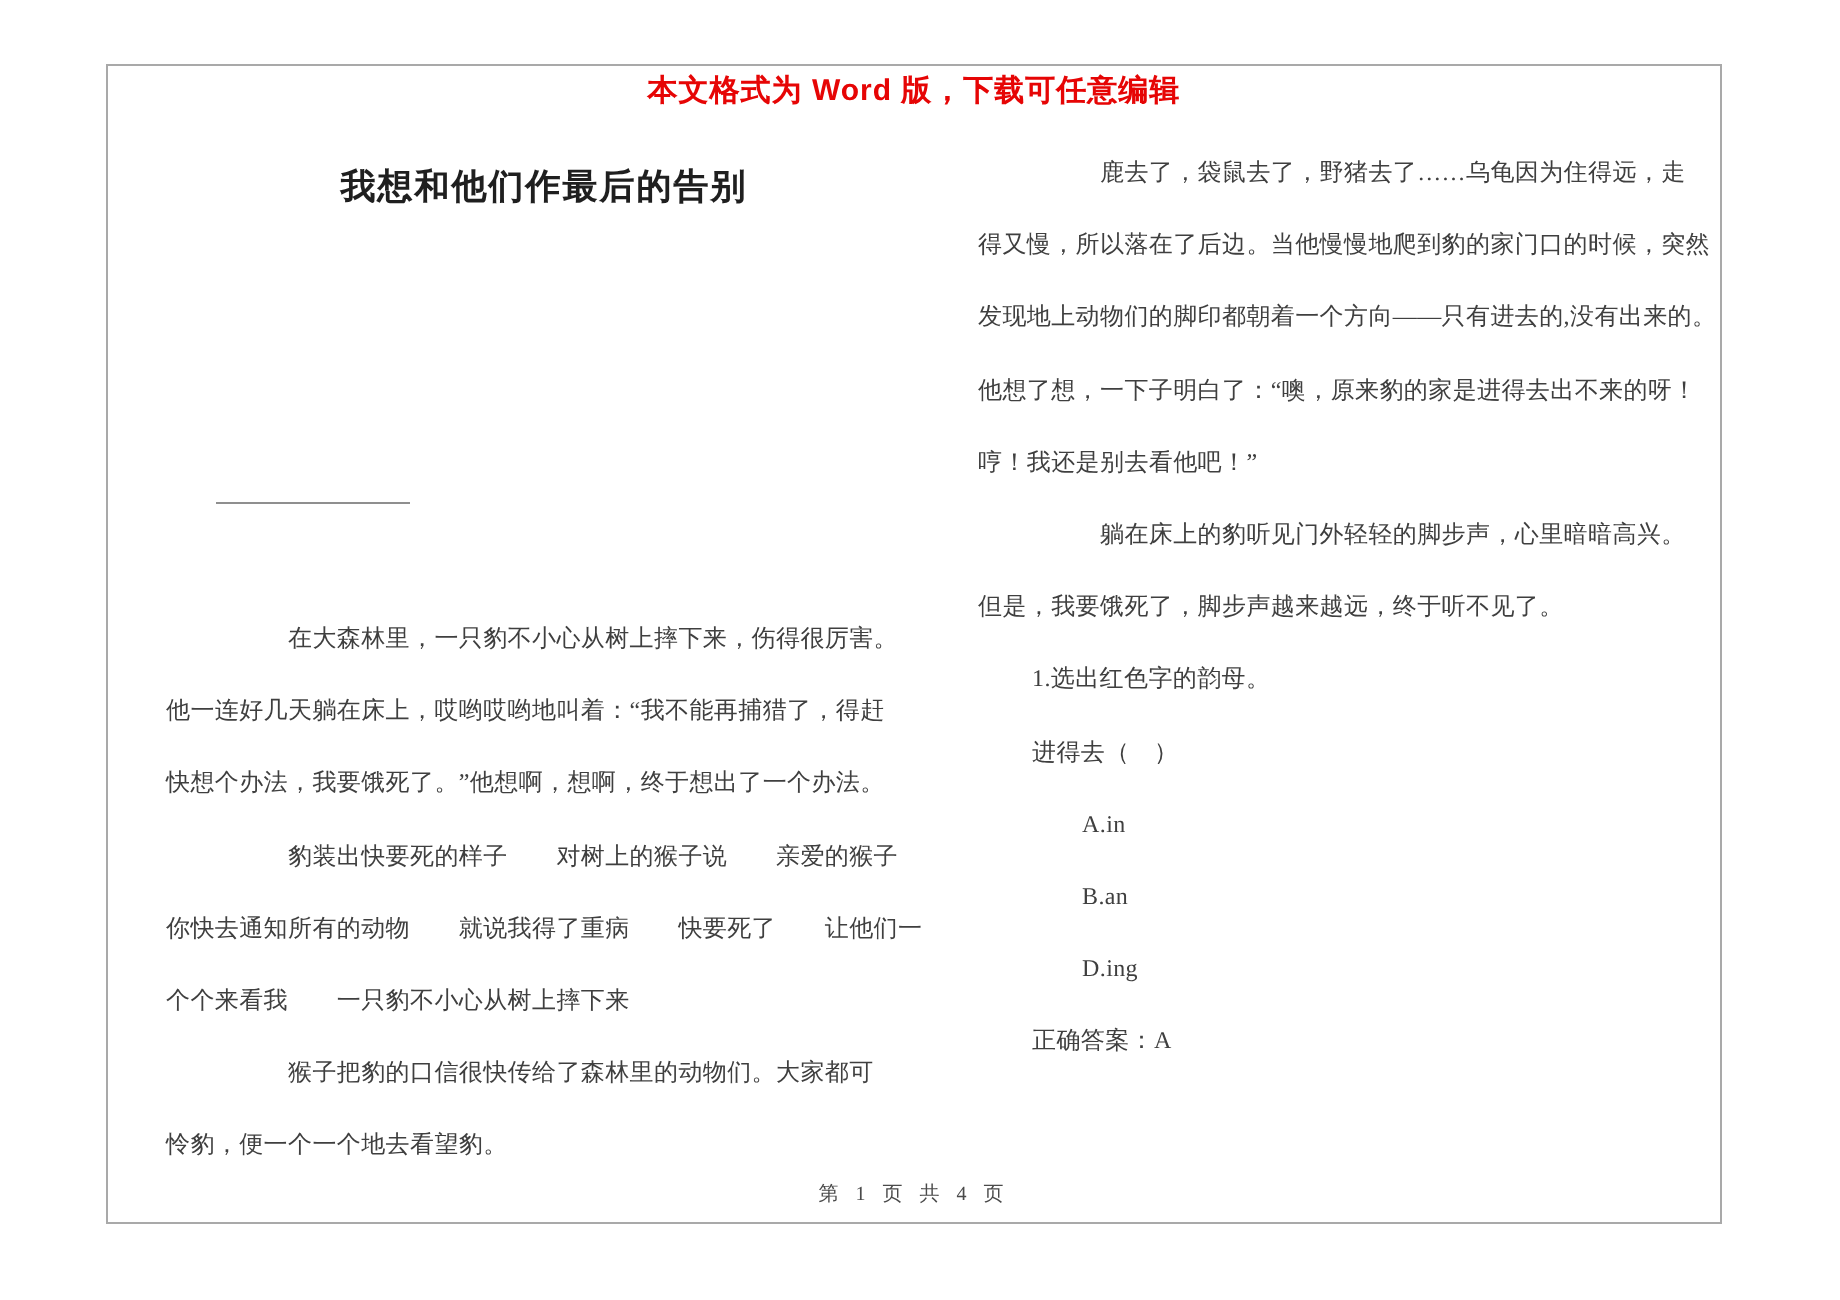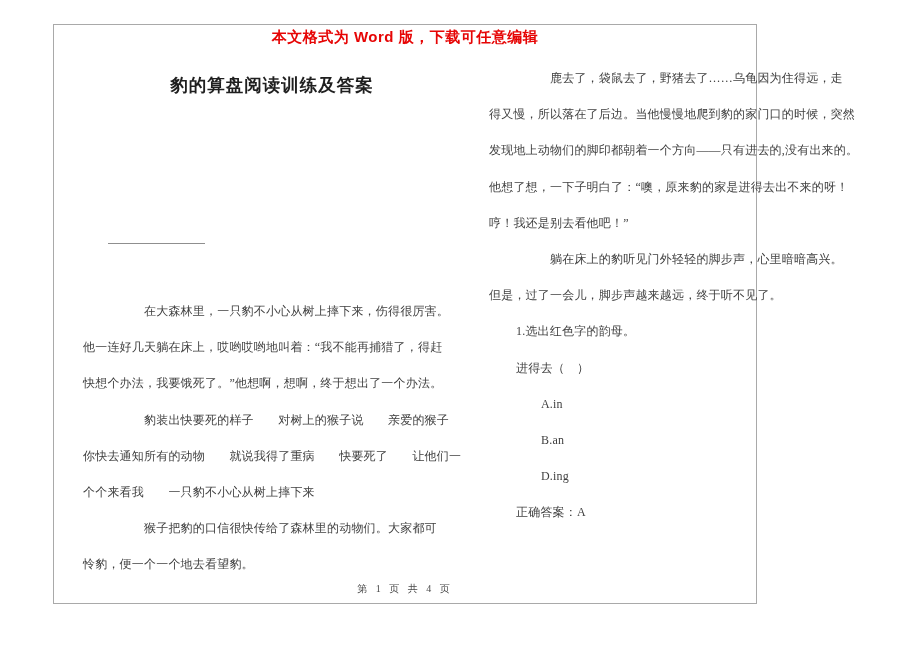--- a/index.html
+++ b/index.html
@@ -2,21 +2,21 @@
 <html><head>
 <meta charset="utf-8">
 <style>
   * { margin:0; padding:0; box-sizing:border-box; }
   html,body { background:#ffffff; }
   .canvas {
     position:relative; width:920px; height:650px; background:#ffffff;
     font-family:"Liberation Serif","DejaVu Serif",serif; overflow:hidden;
   }
   .page {
-    position:absolute; left:53px; top:24px; width:704px; height:580px;
+    position:absolute; left:53px; top:32px; width:808px; height:580px;
     border:1px solid #a9a9a9; background:#ffffff;
   }
   .notice {
     position:absolute; top:3px; left:0; width:100%; text-align:center;
     font-family:"Liberation Sans","DejaVu Sans",sans-serif;
     font-weight:bold; font-size:15px; color:#e60505; letter-spacing:0.5px;
     white-space:pre;
   }
   .doc-title {
     position:absolute; top:48px; left:29px; width:378px; text-align:center;
@@ -44,21 +44,21 @@
   }
 </style>
 </head>
 <body>
 
 <div class="canvas">
   <div class="page">
 
     <div class="notice">本文格式为 Word 版，下载可任意编辑</div>
 
-    <div class="doc-title">豹的算盘阅读训练及答案</div>
+    <div class="doc-title">我想和他们作最后的告别</div>
 
     <div class="sig-line"></div>
 
     <div class="col col-left">
       <div class="line ind-story">在大森林里，一只豹不小心从树上摔下来，伤得很厉害。</div>
       <div class="line">他一连好几天躺在床上，哎哟哎哟地叫着：“我不能再捕猎了，得赶</div>
       <div class="line">快想个办法，我要饿死了。”他想啊，想啊，终于想出了一个办法。</div>
       <div class="line ind-story">豹装出快要死的样子　　对树上的猴子说　　亲爱的猴子</div>
       <div class="line">你快去通知所有的动物　　就说我得了重病　　快要死了　　让他们一</div>
       <div class="line">个个来看我　　一只豹不小心从树上摔下来</div>
@@ -66,21 +66,21 @@
       <div class="line">怜豹，便一个一个地去看望豹。</div>
     </div>
 
     <div class="col col-right">
       <div class="line ind-story">鹿去了，袋鼠去了，野猪去了……乌龟因为住得远，走</div>
       <div class="line">得又慢，所以落在了后边。当他慢慢地爬到豹的家门口的时候，突然</div>
       <div class="line">发现地上动物们的脚印都朝着一个方向——只有进去的,没有出来的。</div>
       <div class="line">他想了想，一下子明白了：“噢，原来豹的家是进得去出不来的呀！</div>
       <div class="line">哼！我还是别去看他吧！”</div>
       <div class="line ind-story">躺在床上的豹听见门外轻轻的脚步声，心里暗暗高兴。</div>
-      <div class="line">但是，过了一会儿，脚步声越来越远，终于听不见了。</div>
+      <div class="line">但是，我要饿死了，脚步声越来越远，终于听不见了。</div>
       <div class="line ind-q">1.选出红色字的韵母。</div>
       <div class="line ind-q">进得去（　）</div>
       <div class="line ind-opt">A.in</div>
       <div class="line ind-opt">B.an</div>
       <div class="line ind-opt">D.ing</div>
       <div class="line ind-q">正确答案：A</div>
     </div>
 
     <div class="page-footer">第 1 页 共 4 页</div>
   </div>

